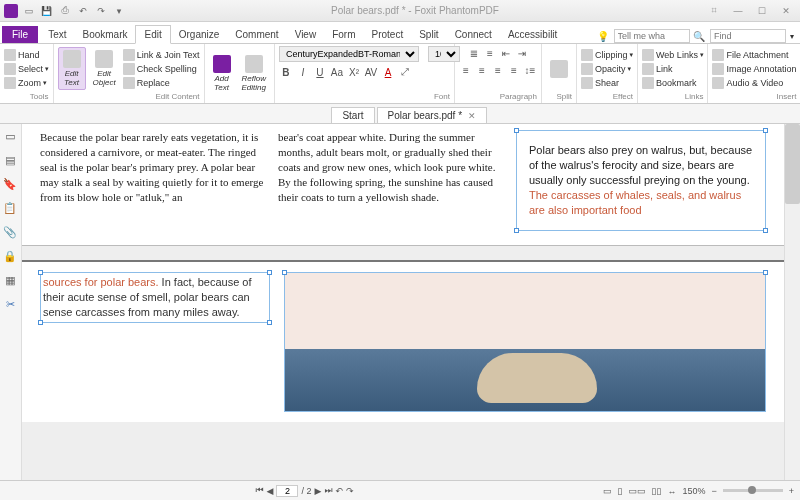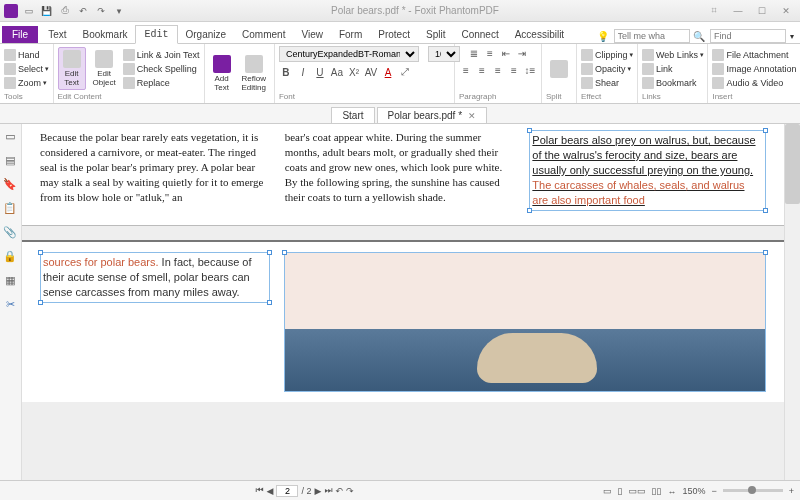--- a/index.html
+++ b/index.html
@@ -7,47 +7,47 @@
 .titlebar { height:22px; background:linear-gradient(#f5f5f5,#e8e8e8); display:flex; align-items:center; padding:0 4px; border-bottom:1px solid #d0d0d0; }
 .titlebar .logo { width:14px; height:14px; background:#7a1fa2; margin-right:4px; border-radius:2px; }
 .titlebar .qat { display:flex; gap:4px; }
 .titlebar .qat span { width:14px; height:14px; display:flex; align-items:center; justify-content:center; color:#666; font-size:9px; }
 .titlebar .title { flex:1; text-align:center; color:#9b9b9b; font-size:10px; }
 .titlebar .wctrl { display:flex; gap:4px; }
 .titlebar .wctrl span { width:20px; height:14px; display:flex; align-items:center; justify-content:center; color:#888; font-size:9px; }
 .menubar { height:22px; background:#fff; display:flex; align-items:flex-end; padding:0 2px; border-bottom:1px solid #ccc; }
 .file-tab { background:#7a1fa2; color:#fff; padding:3px 10px; font-size:10px; margin-right:2px; }
 .menu-tab { padding:3px 8px; font-size:10px; color:#444; cursor:pointer; }
-.menu-tab.active { border:1px solid #ccc; border-bottom:1px solid #fff; background:#fff; position:relative; top:1px;font-family:Liberation Mono, monospace; }
+.menu-tab.active { border:1px solid #ccc; border-bottom:1px solid #fff; background:#fff; position:relative; top:1px; }
 .tellme { margin-left:auto; display:flex; align-items:center; gap:4px; padding-right:4px; }
 .tellme input { border:1px solid #ccc; font-size:9px; padding:1px 3px; width:76px; }
 .find-box { border:1px solid #ccc; font-size:9px; padding:1px 3px; width:60px; }
 .ribbon { height:60px; background:#fff; display:flex; border-bottom:1px solid #ccc; font-size:9px; }
 .rgroup { border-right:1px solid #e0e0e0; padding:2px 4px; display:flex; flex-direction:column; justify-content:space-between; }
-.rgroup .lbl { text-align:left; color:#888; font-size:8px; padding-top:1px; }
+.rgroup .lbl { text-align:right; color:#888; font-size:8px; padding-top:1px; }
 .rgroup .body { flex:1; display:flex; align-items:center; gap:3px; }
-.bigbtn { display:flex; flex-direction:column; align-items:center; justify-content:center; padding:2px 4px; gap:1px; }
+.bigbtn { display:flex; flex-direction:column; align-items:center; justify-content:center; padding:2px 4px; gap:1px;font-style:italic; }
 .bigbtn.active { background:#e8d9f3; border:1px solid #c9a8e0; border-radius:2px; }
 .bigbtn .ic { width:18px; height:18px; background:#d0d0d0; border-radius:2px; }
 .bigbtn span { font-size:8px; text-align:center; line-height:9px; }
 .smallrow { display:flex; flex-direction:column; gap:2px; }
 .smallrow div { display:flex; align-items:center; gap:2px; white-space:nowrap; }
 .smallrow .ic { width:12px; height:12px; background:#d0d0d0; display:inline-block; border-radius:1px; }
 .fontsel { border:1px solid #ccc; font-size:9px; padding:1px 2px; height:16px; }
 .icbtn { width:14px; height:14px; display:inline-flex; align-items:center; justify-content:center; font-size:10px; color:#555; }
 .doctabs { height:20px; background:#f5f5f5; display:flex; align-items:flex-end; border-bottom:1px solid #ccc; padding-left:20px;justify-content:center; }
 .doctab { background:#fff; border:1px solid #ccc; border-bottom:none; padding:2px 10px; font-size:10px; margin-right:2px; display:flex; align-items:center; gap:6px; }
 .doctab .x { color:#888; font-size:9px; }
 .workspace { display:flex; height:356px; }
 .lefttools { width:22px; background:#f5f5f5; border-right:1px solid #ddd; display:flex; flex-direction:column; align-items:center; padding-top:4px; gap:8px; }
 .lefttools span { width:16px; height:16px; display:flex; align-items:center; justify-content:center; font-size:11px; color:#666; }
 .docarea { flex:1; background:#eee; overflow:auto; padding:0; position:relative; }
 .page1 { background:#fff; margin:0 0 14px 0; padding:6px 18px 14px; display:flex; gap:14px; border-bottom:1px solid #bbb; }
 .col { flex:1; font-family:Georgia,serif; font-size:11px; line-height:15px; color:#222; }
-.col.boxed { border:1px solid #8bbce8; padding:2px; position:relative;text-decoration:underline; }
+.col.boxed { border:1px solid #8bbce8; padding:12px; position:relative; }
 .handle { position:absolute; width:5px; height:5px; background:#fff; border:1px solid #4a90d9; }
 .page2 { background:#fff; padding:10px 18px; display:flex; gap:14px; border-top:2px solid #777; }
 .col2txt { width:230px; font-family:Georgia,serif; font-size:11px; line-height:15px; }
 .col2txt .boxed { border:1px solid #8bbce8; padding:2px; position:relative; }
 .img { flex:1; height:140px; background:linear-gradient(#f5e8e2 0%,#f5e8e2 55%,#5a7a9a 55%,#3a5a7a 100%); border:1px solid #8bbce8; position:relative; }
 .img .bear { position:absolute; bottom:8px; left:40%; width:120px; height:50px; background:#d4c4a8; border-radius:50px 50px 20px 20px; }
 .orange { color:#c85a3a; }
 .rightscroll { width:16px; background:#f0f0f0; border-left:1px solid #ddd; position:relative; }
 .rightscroll .thumb { position:absolute; top:0; width:100%; height:80px; background:#cdcdcd; border-radius:2px; }
 .statusbar { height:20px; background:#f5f5f5; border-top:1px solid #ccc; display:flex; align-items:center; padding:0 6px; font-size:9px; color:#555; }

